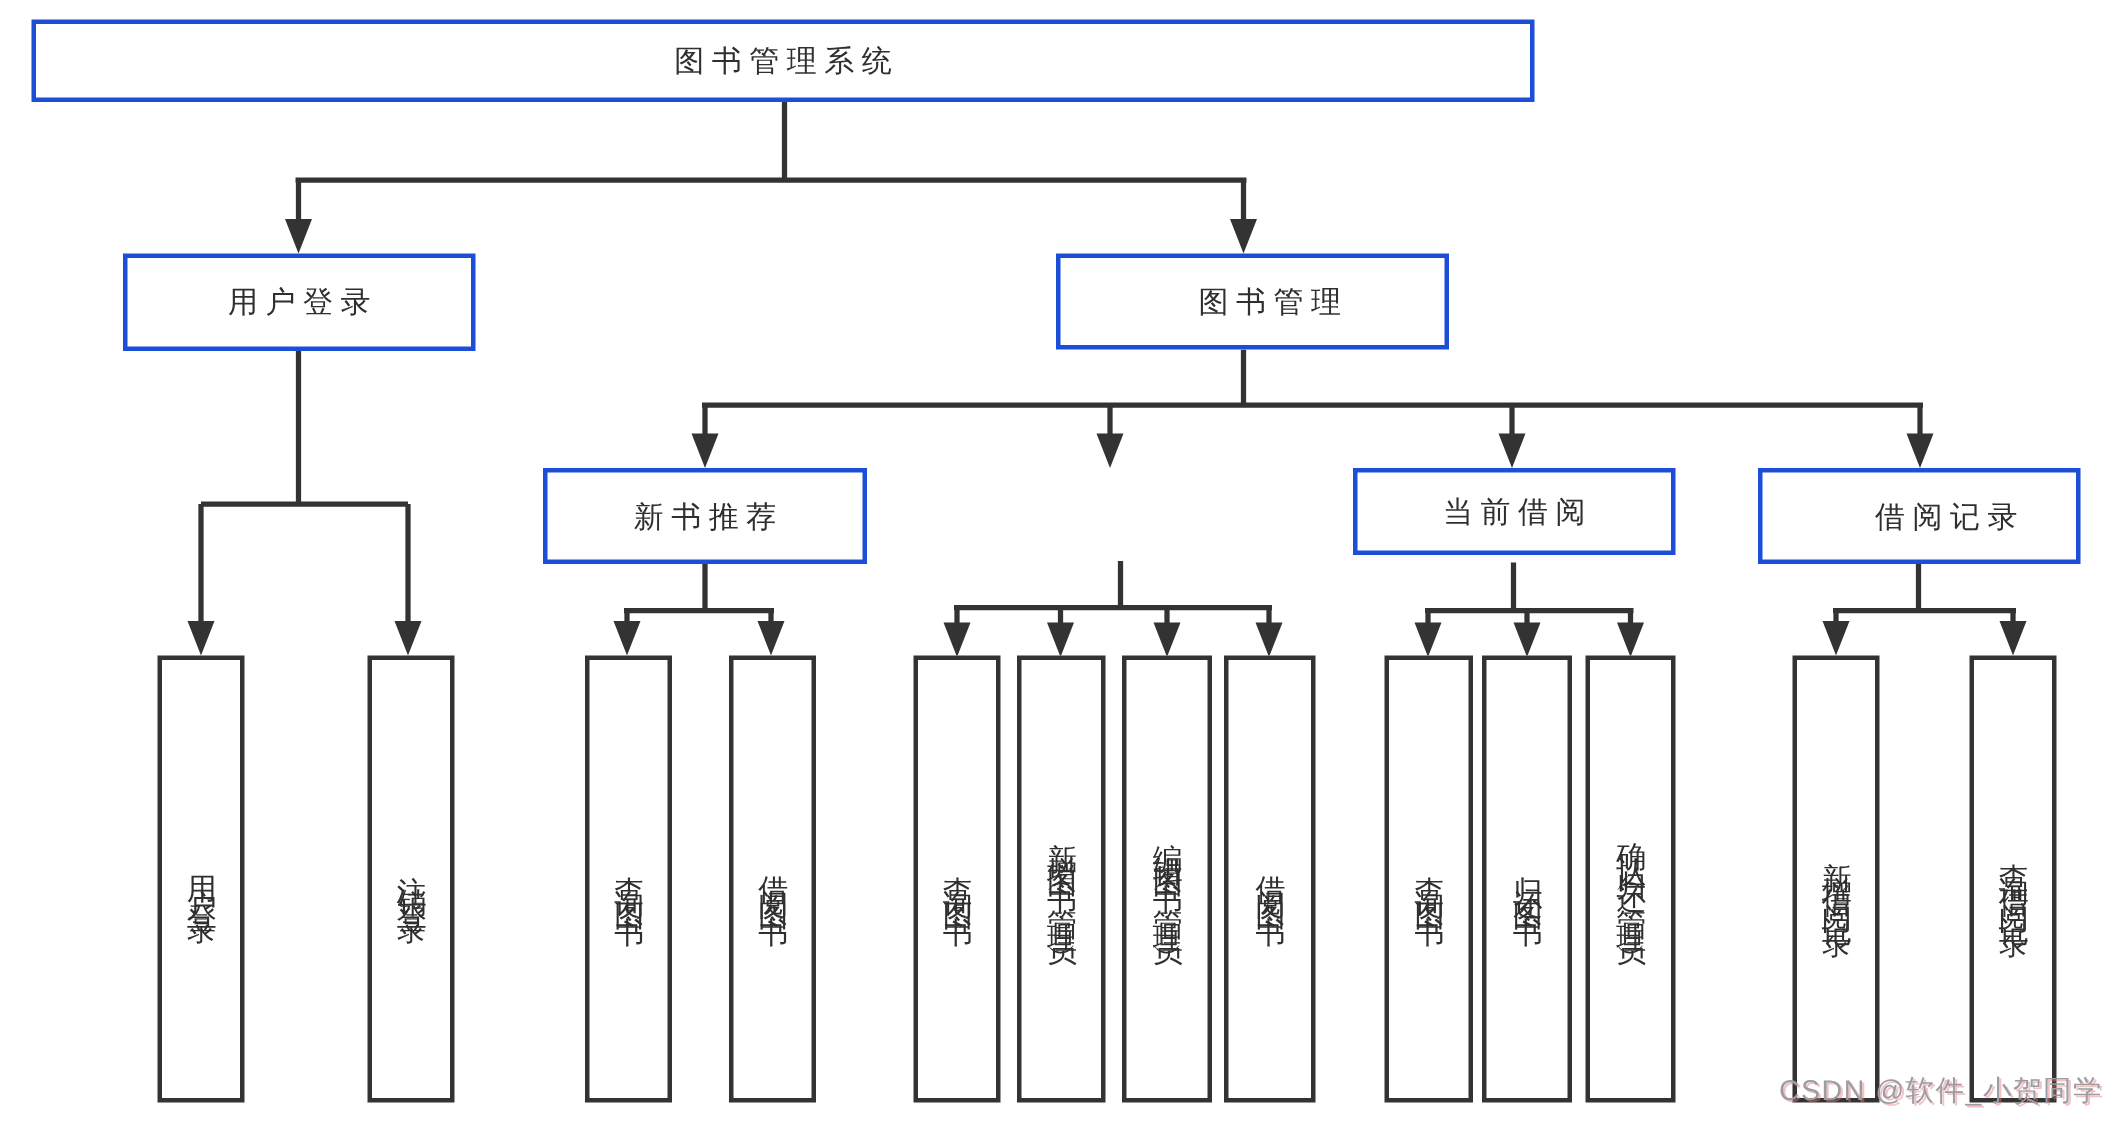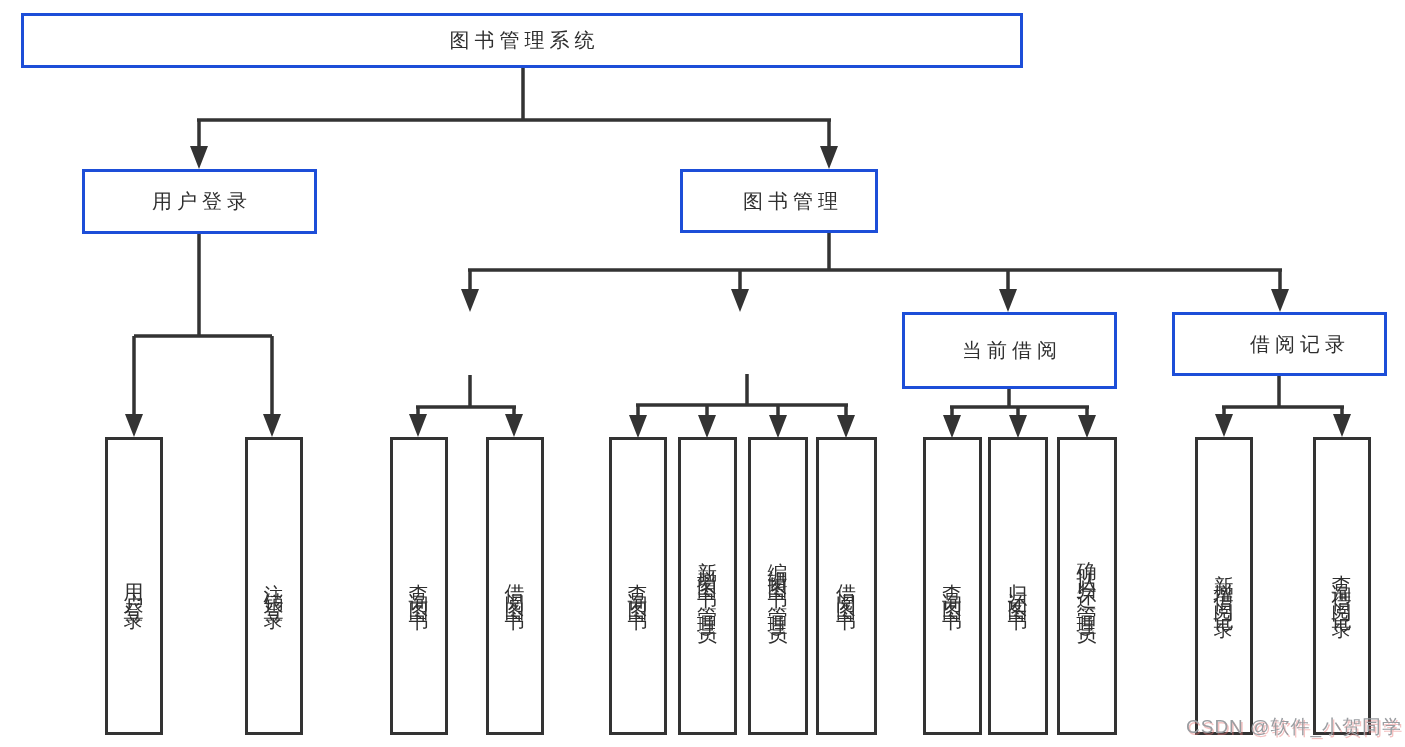--- a/index.html
+++ b/index.html
@@ -74,23 +74,24 @@
              M629 415 L647 415 L638 438 Z  M698 415 L716 415 L707 438 Z
              M769 415 L787 415 L778 438 Z  M837 415 L855 415 L846 438 Z
              M943 415 L961 415 L952 438 Z  M1009 415 L1027 415 L1018 438 Z
              M1078 415 L1096 415 L1087 438 Z
              M1215 414 L1233 414 L1224 437 Z  M1333 414 L1351 414 L1342 437 Z"></path>
   </svg>
 
   <div class="node" style="left:21px;top:13px;width:1002px;height:55px;">图书管理系统</div>
 
   <div class="node" style="left:82px;top:169px;width:235px;height:65px;">用户登录</div>
-  <div class="node" style="left:680px;top:169px;width:198px;height:64px;padding-left:23px;">图书管理</div>
+  <div class="node" style="left:704px;top:169px;width:262px;height:64px;padding-left:23px;">图书管理</div>
 
-  <div class="node" style="left:902px;top:312px;width:215px;height:77px;">当前借阅</div>
+  <div class="node" style="left:362px;top:312px;width:216px;height:64px;">新书推荐</div>
+  <div class="node" style="left:902px;top:312px;width:215px;height:58px;">当前借阅</div>
   <div class="node" style="left:1172px;top:312px;width:215px;height:64px;padding-left:36px;">借阅记录</div>
 
   <div class="vnode" style="left:105px;top:437px;width:58px;height:298px;">
     <span>用户登录</span>
   </div>
   <div class="vnode" style="left:245px;top:437px;width:58px;height:298px;">
     <span>注销登录</span>
   </div>
 
   <div class="vnode" style="left:390px;top:437px;width:58px;height:298px;">

